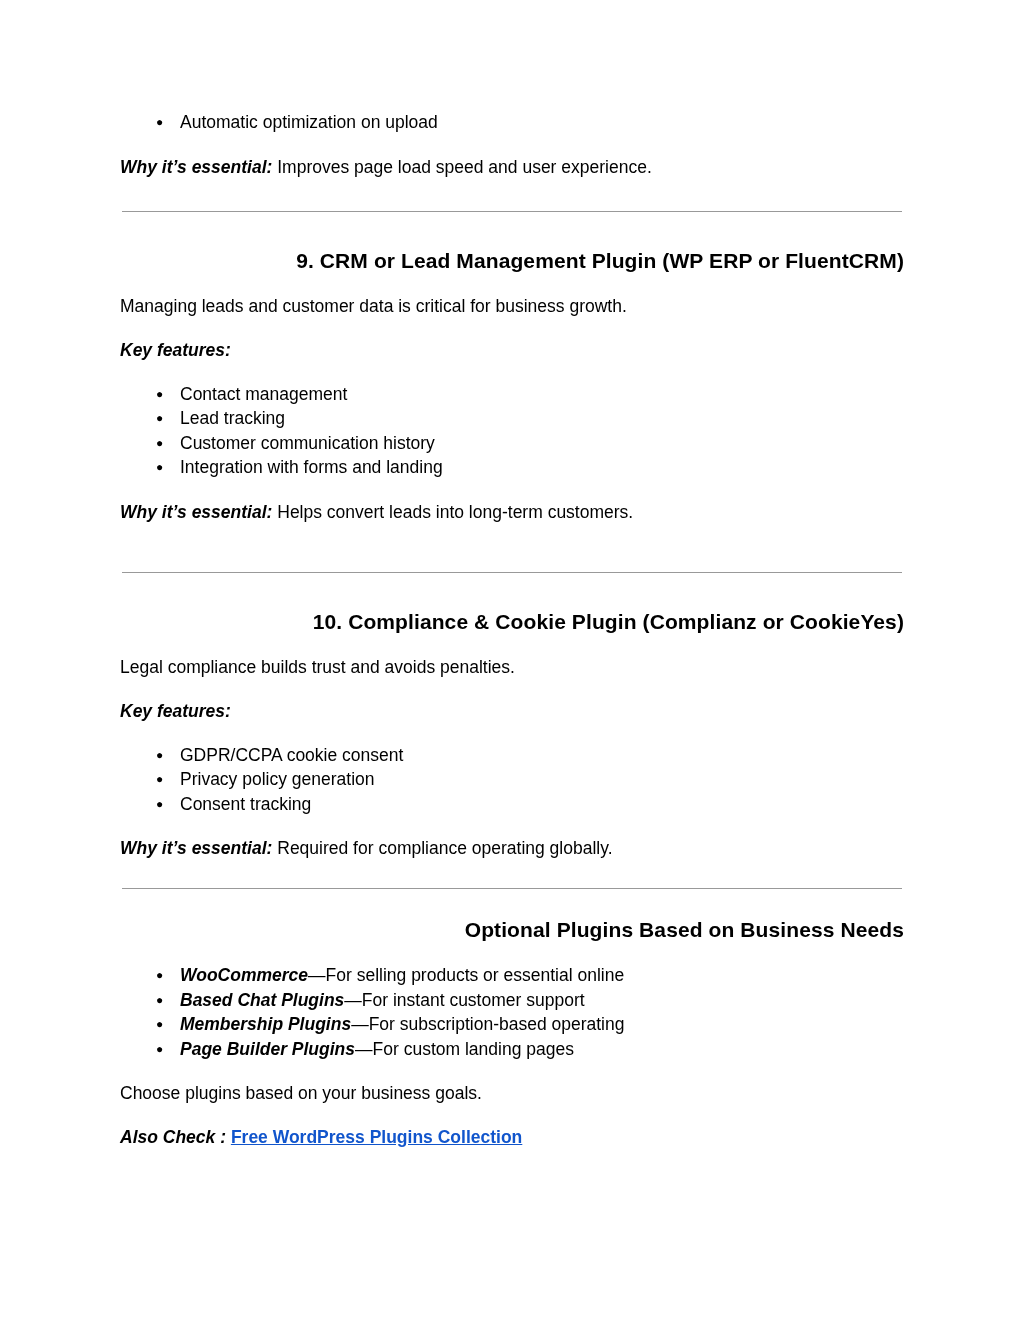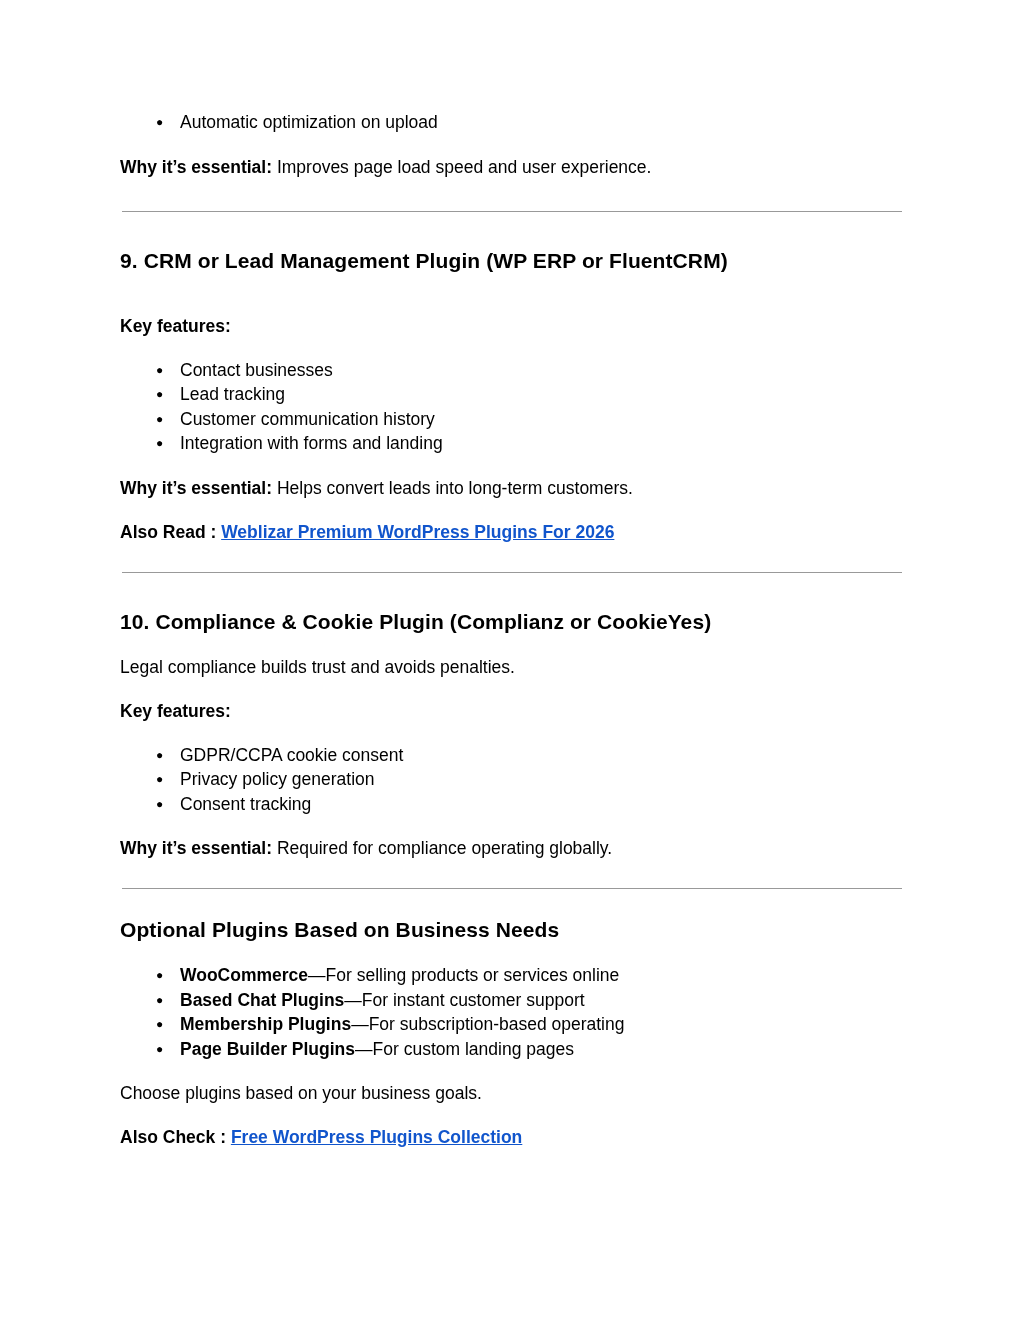--- a/index.html
+++ b/index.html
@@ -43,34 +43,35 @@
     font-size: 12px;
     line-height: 24.5px;
     color: #000;
   }
   p.para {
     font-size: 17.5px;
     line-height: 24px;
     margin: 0;
     color: #000;
   }
-  .bold { font-weight: bold; }
+  .bold { font-weight: bold; font-style: italic; }
   hr.divider {
     border: none;
     border-top: 1px solid #999999;
     margin: 0;
     width: 100%;
   }
   h2.heading {
     font-size: 21px;
     line-height: 26px;
     font-weight: bold;
     margin: 0;
     color: #000;
     letter-spacing: 0.1px;
+    text-align: right;
   }
   a.doclink {
     color: #1155cc;
     font-weight: bold;
     text-decoration: underline;
   }
   .sp-20 { height: 20px; }
   .sp-28 { height: 28px; }
   .sp-32 { height: 32px; }
   .sp-36 { height: 36px; }
@@ -94,41 +95,41 @@
   <div class="sp-32"></div>
   <div class="divider-wrap">
       <hr class="divider">
     </div>
   <div class="sp-36"></div>
 
   <h2 class="heading">9. CRM or Lead Management Plugin (WP ERP or FluentCRM)</h2>
 
   <div class="sp-20"></div>
 
+  <p class="para">Managing leads and customer data is critical for business growth.</p>
 
   <div class="sp-20"></div>
 
   <p class="para bold">Key features:</p>
 
   <div class="sp-20"></div>
 
   <ul class="bullets">
-    <li><span>Contact businesses</span></li>
+    <li><span>Contact management</span></li>
     <li><span>Lead tracking</span></li>
     <li><span>Customer communication history</span></li>
     <li><span>Integration with forms and landing</span></li>
   </ul>
 
   <div class="sp-20"></div>
 
   <p class="para"><span class="bold">Why it’s essential:</span><span> Helps convert leads into long-term customers.</span></p>
 
   <div class="sp-20"></div>
 
-  <p class="para"><span class="bold">Also Read : </span><a class="doclink" href="#">Weblizar Premium WordPress Plugins For 2026</a></p>
 
   <div class="sp-28"></div>
   <div class="divider-wrap">
       <hr class="divider">
     </div>
   <div class="sp-36"></div>
 
   <h2 class="heading">10. Compliance &amp; Cookie Plugin (Complianz or CookieYes)</h2>
 
   <div class="sp-20"></div>
@@ -155,21 +156,21 @@
   <div class="divider-wrap">
       <hr class="divider">
     </div>
   <div class="sp-28"></div>
 
   <h2 class="heading">Optional Plugins Based on Business Needs</h2>
 
   <div class="sp-20"></div>
 
   <ul class="bullets">
-    <li><span class="bold">WooCommerce</span><span>—For selling products or services online</span></li>
+    <li><span class="bold">WooCommerce</span><span>—For selling products or essential online</span></li>
     <li><span class="bold">Based Chat Plugins</span><span>—For instant customer support</span></li>
     <li><span class="bold">Membership Plugins</span><span>—For subscription-based operating</span></li>
     <li><span class="bold">Page Builder Plugins</span><span>—For custom landing pages</span></li>
   </ul>
 
   <div class="sp-20"></div>
 
   <p class="para">Choose plugins based on your business goals.</p>
 
   <div class="sp-20"></div>

